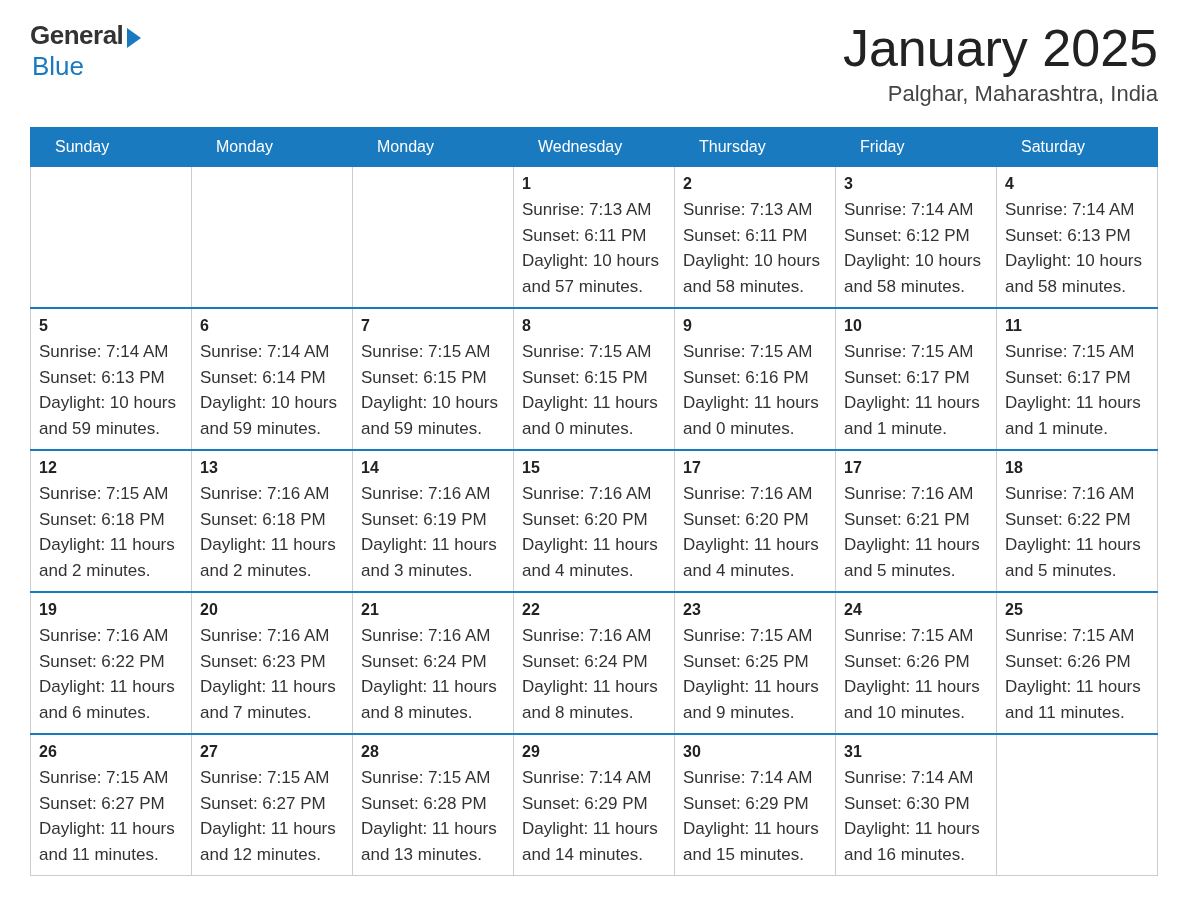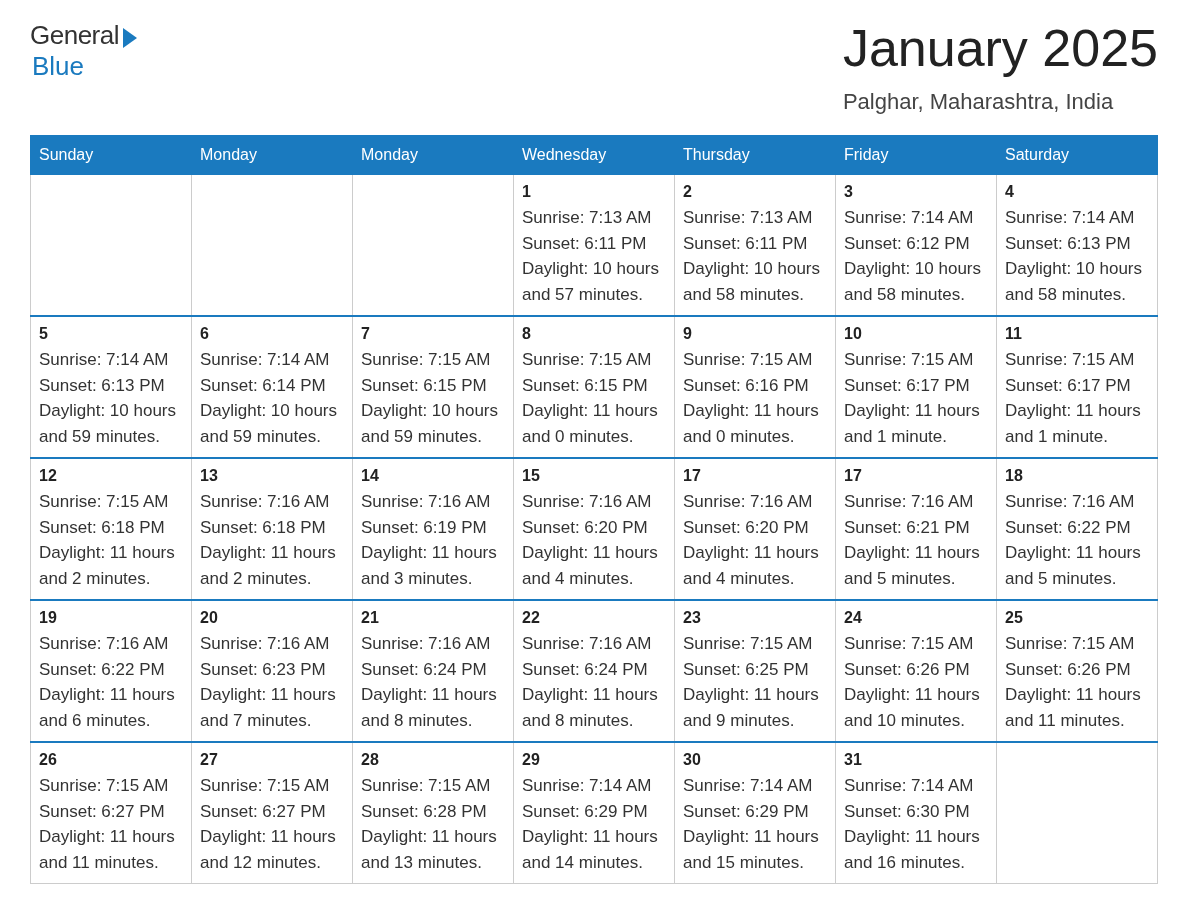--- a/index.html
+++ b/index.html
@@ -21,64 +21,64 @@
       display: flex;
       flex-direction: column;
       align-items: flex-start;
     }
     .logo-top {
       display: flex;
       align-items: center;
     }
     .logo-general {
       font-size: 26px;
-      font-weight: normal;
+      font-weight: bold;
       color: #333;
       letter-spacing: -0.5px;
     }
     .logo-arrow {
       width: 0;
       height: 0;
       border-left: 14px solid #1a7abf;
       border-top: 10px solid transparent;
       border-bottom: 10px solid transparent;
       margin-left: 4px;
       margin-top: 4px;
     }
     .logo-blue {
       font-size: 26px;
       font-weight: normal;
       color: #1a7abf;
       margin-left: 2px;
     }
     .title-block {
-      text-align: left;
+      text-align: right;
     }
     .month-title {
       font-size: 52px;
       font-weight: normal;
       color: #222;
       line-height: 1.1;
     }
     .location-title {
       font-size: 22px;
       color: #444;
-      margin-top: 12px;
+      margin-top: 4px;
     }
     .calendar {
       width: 100%;
       border-collapse: collapse;
       border: 1px solid #bbb;
     }
     .calendar thead tr th {
       background: #1a7abf;
       color: #fff;
       font-size: 16px;
       font-weight: normal;
-      padding: 10px 8px;
+      padding: 10px 24px;
       text-align: left;
       border: 1px solid #1a7abf;
     }
     .calendar tbody tr td {
       vertical-align: top;
       padding: 8px 8px;
       border: 1px solid #ccc;
       width: 14.28%;
       min-height: 110px;
       height: 110px;

